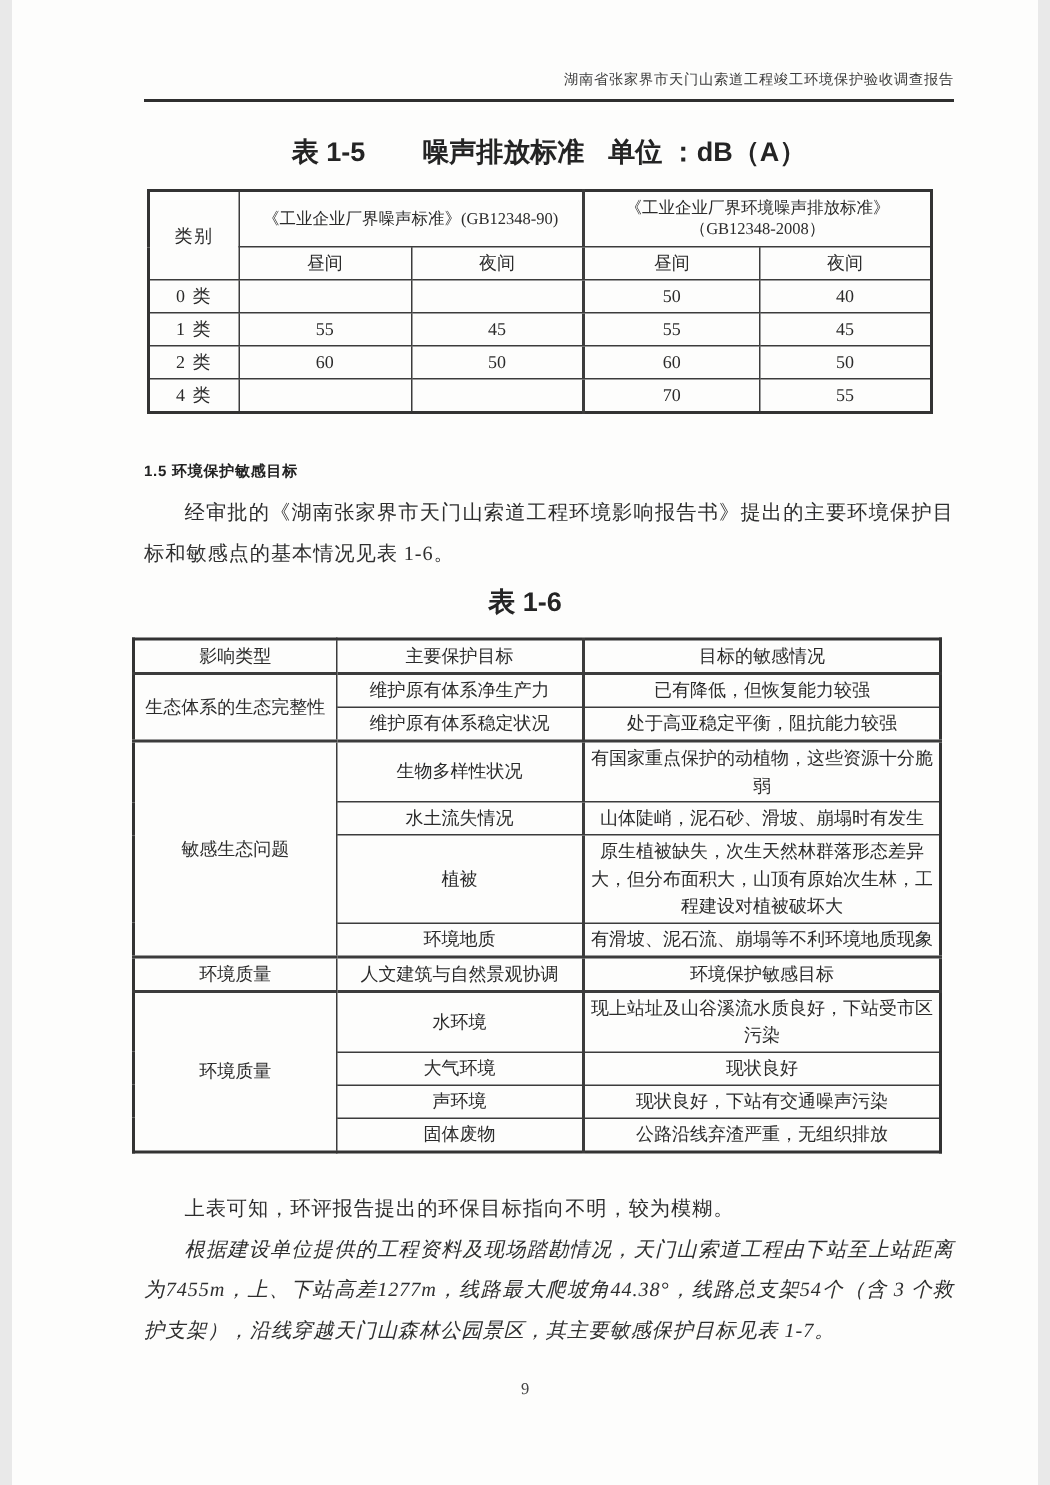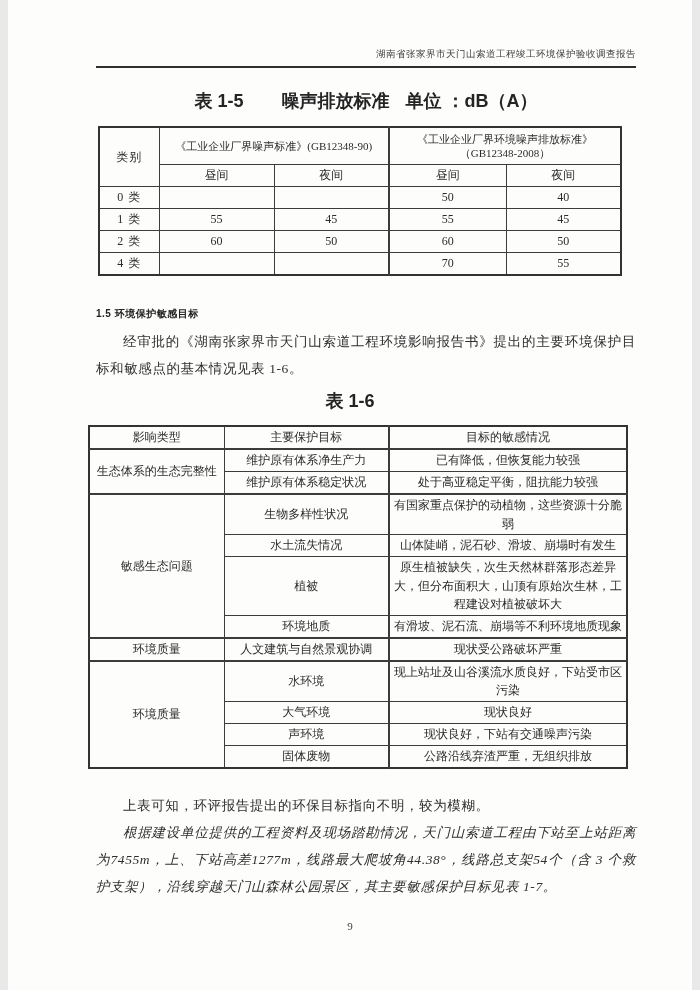--- a/index.html
+++ b/index.html
@@ -223,21 +223,21 @@
           <td class="c3">原生植被缺失，次生天然林群落形态差异大，但分布面积大，山顶有原始次生林，工程建设对植被破坏大</td>
         </tr>
         <tr>
           <td class="c2 rowlabel">环境地质</td>
           <td class="c3">有滑坡、泥石流、崩塌等不利环境地质现象</td>
         </tr>
 
         <tr class="grp">
           <td class="c1">环境质量</td>
           <td class="c2 rowlabel">人文建筑与自然景观协调</td>
-          <td class="c3">现状受公路破坏严重</td>
+          <td class="c3">环境保护敏感目标</td>
         </tr>
 
         <tr class="grp">
           <td rowspan="4" class="c1">环境质量</td>
           <td class="c2">水环境</td>
           <td class="c3">现上站址及山谷溪流水质良好，下站受市区污染</td>
         </tr>
         <tr>
           <td class="c2 rowlabel">大气环境</td>
           <td class="c3">现状良好</td>

